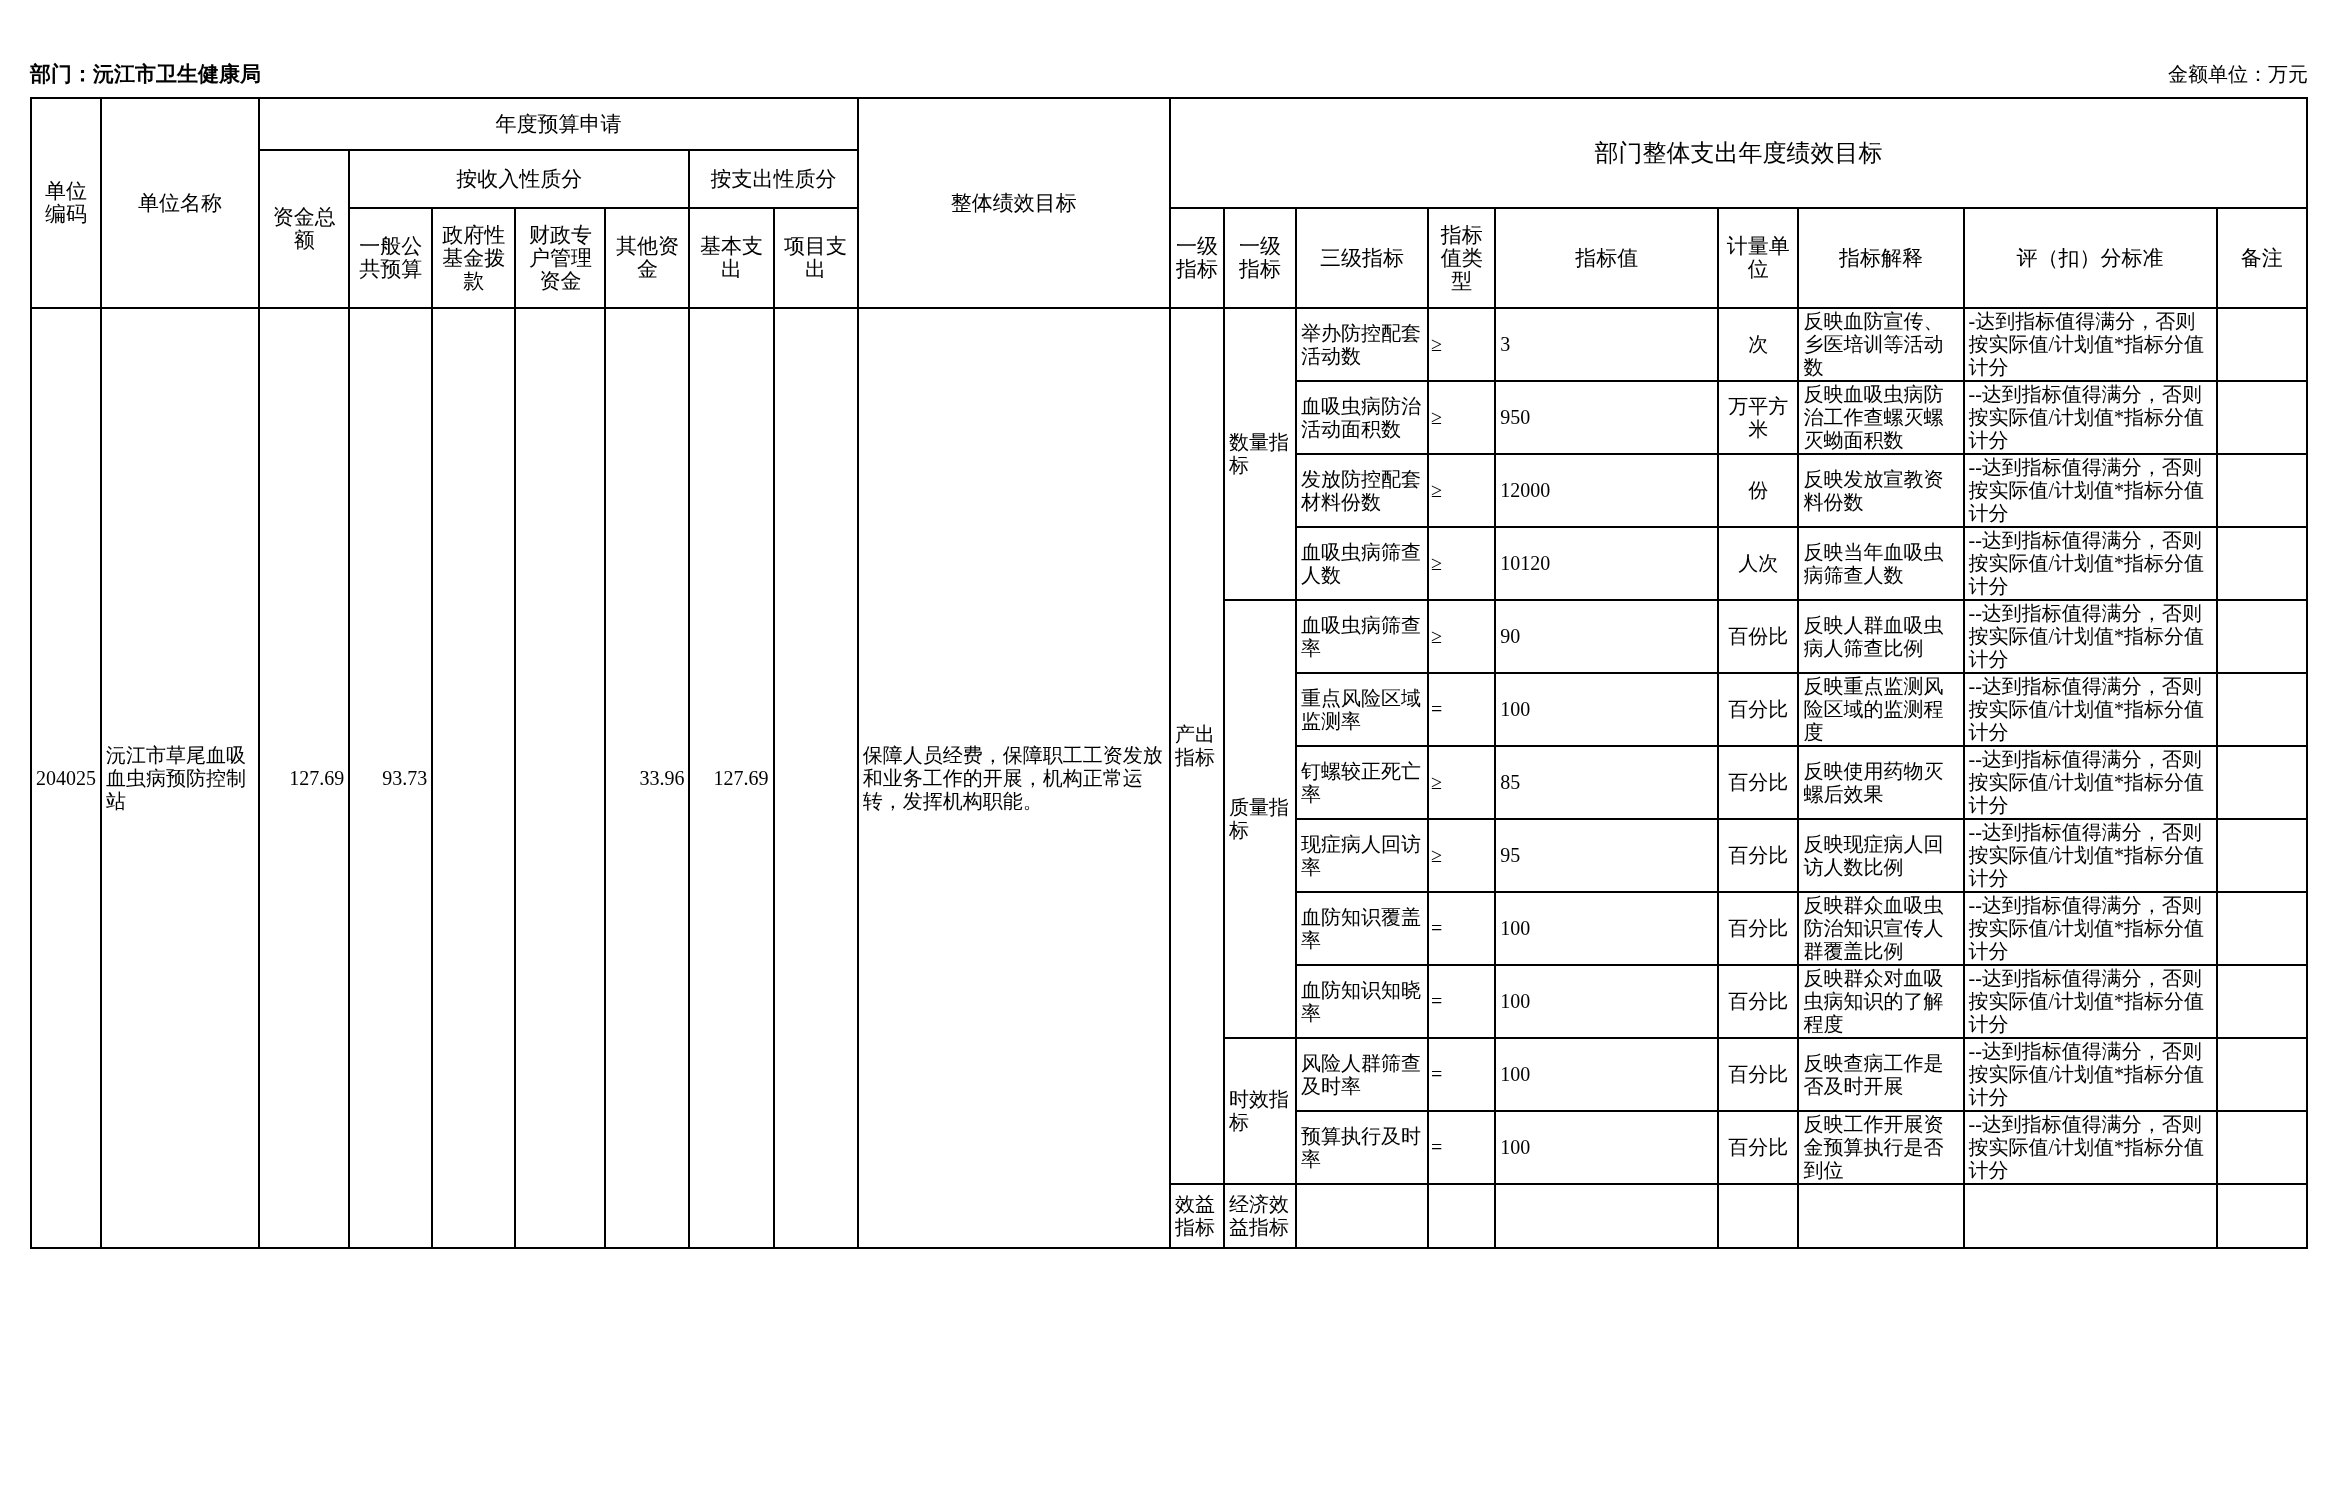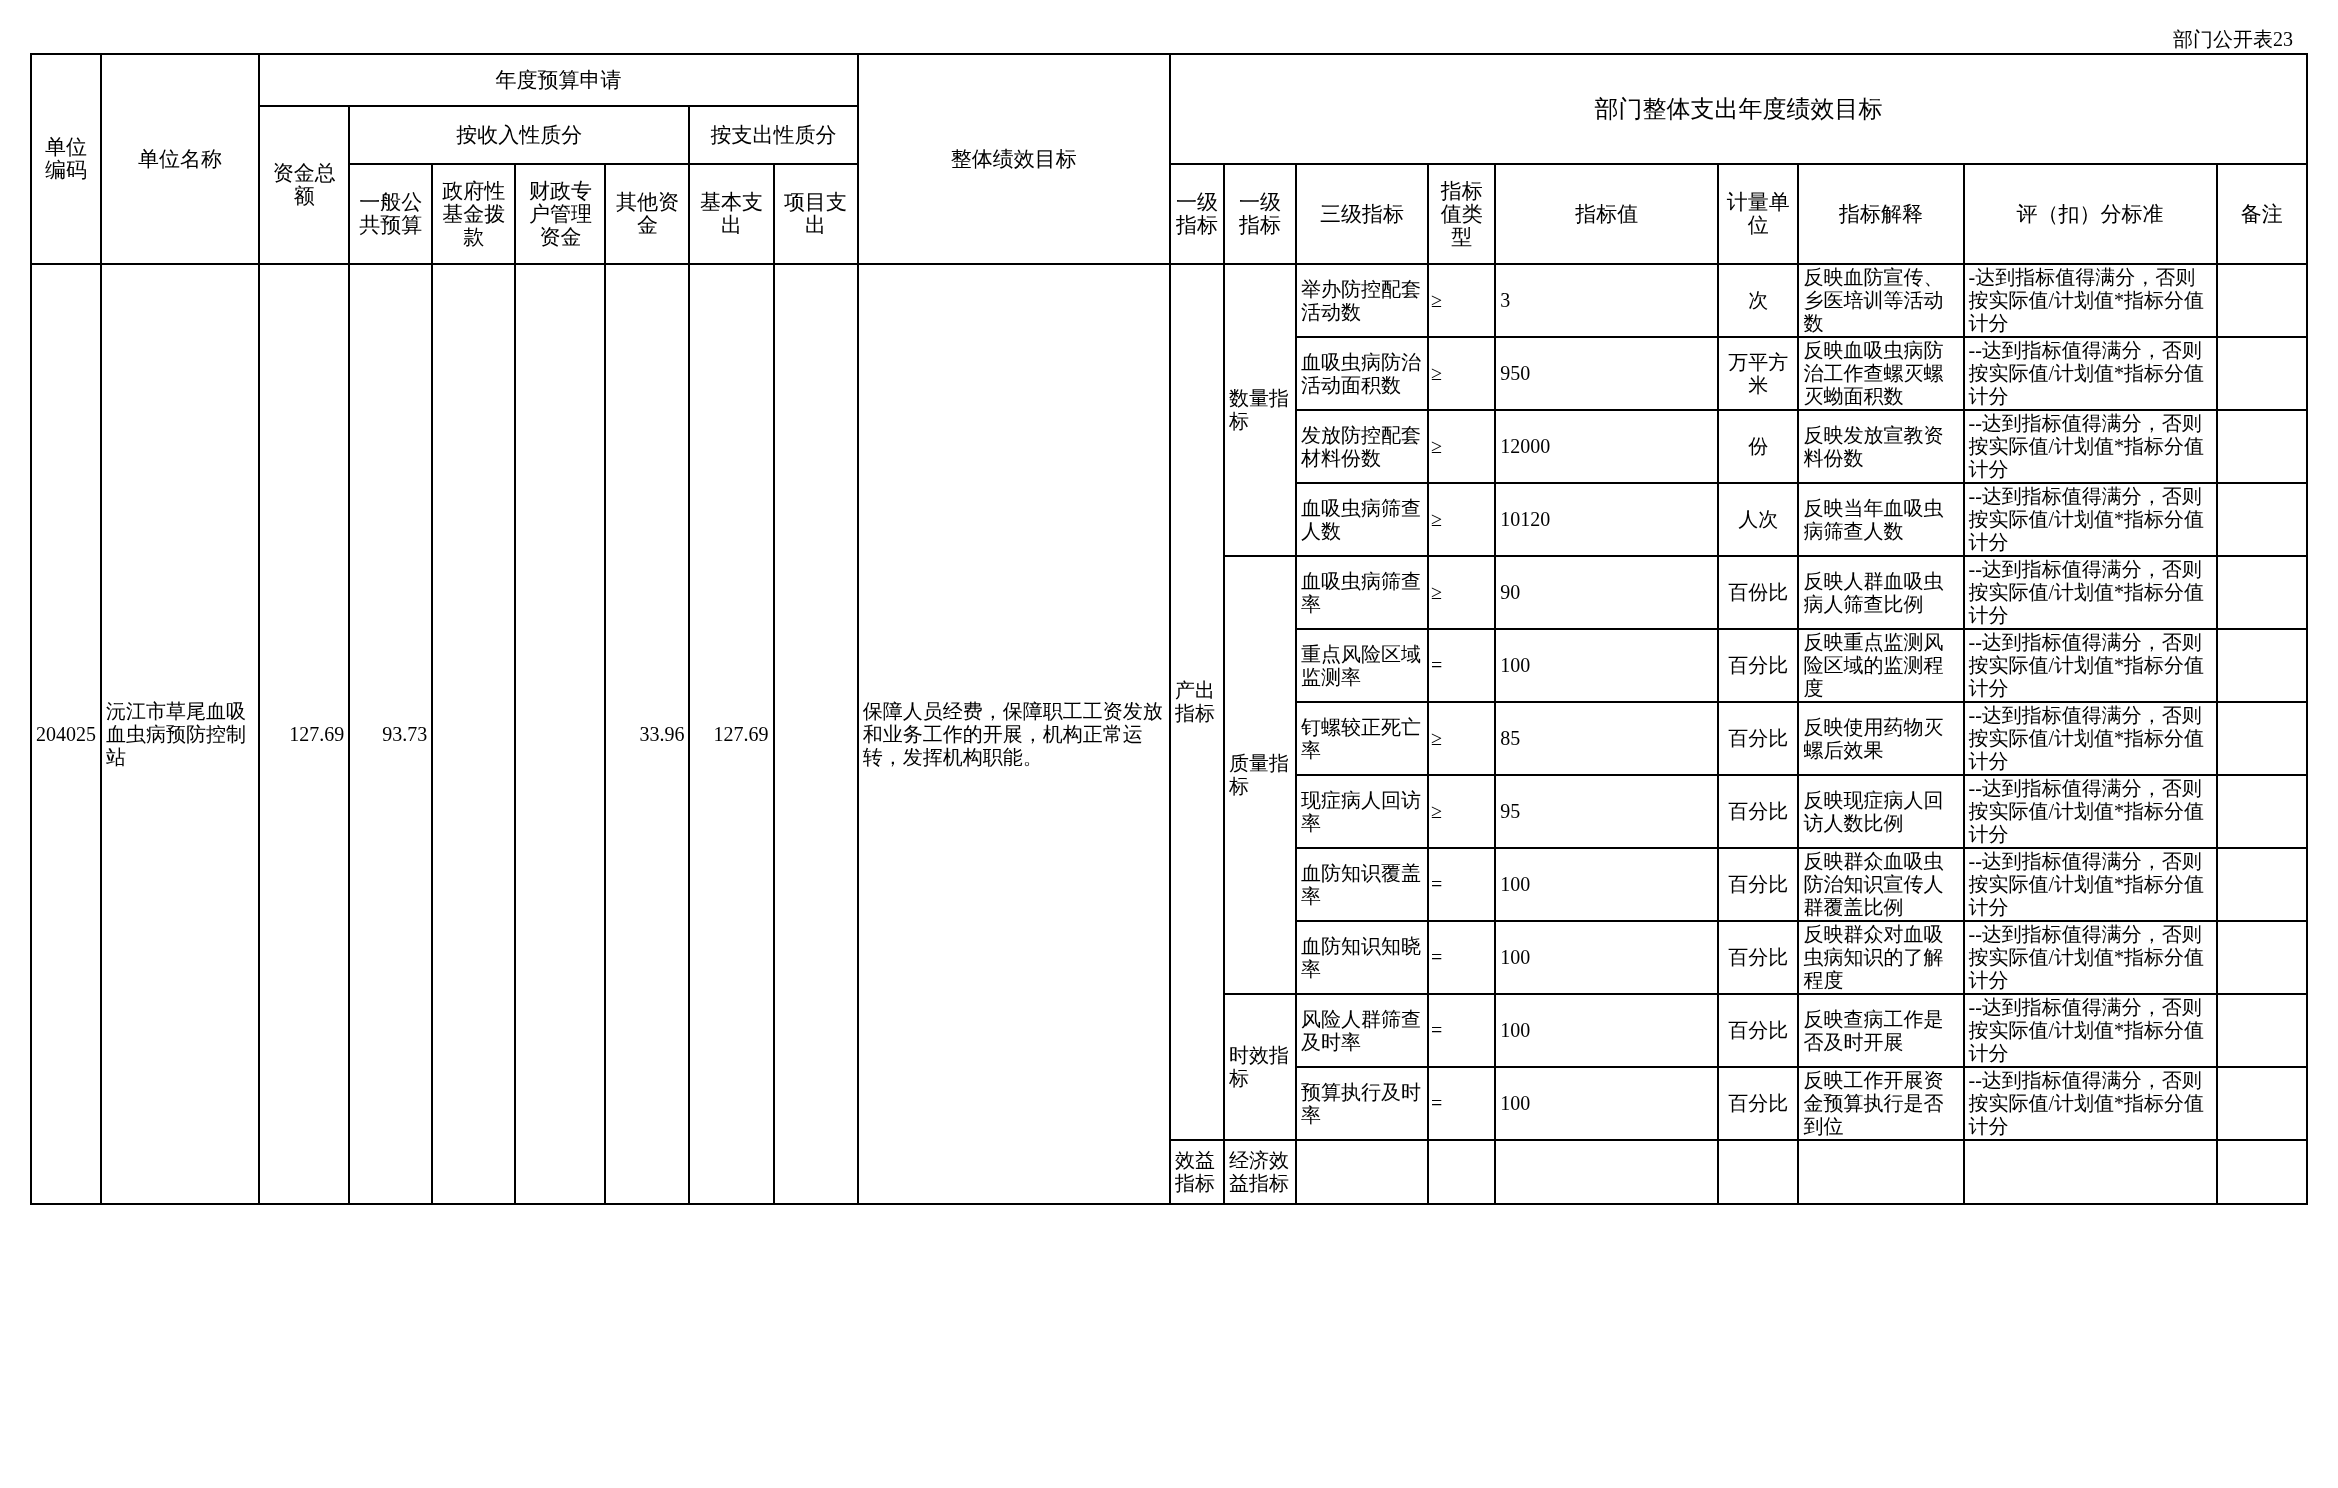--- a/index.html
+++ b/index.html
@@ -58,21 +58,24 @@
   td.num{text-align:right;}
   td.tl{text-align:left;}
   td.ct{text-align:center;}
   td.vt{text-align:left;padding-left:2px;}
   td.goal{text-align:left;}
 </style>
 </head>
 <body>
 
 <div>
-  <div class="sheet-label">部门公开表23</div>
+  <div class="meta-row">
+    <span class="dept">部门：沅江市卫生健康局</span>
+    <span class="unit">金额单位：万元</span>
+  </div>
 
   <table>
     <colgroup>
       <col style="width:70px">
         <col style="width:158px">
         <col style="width:90px">
         <col style="width:83px">
       <col style="width:83px">
         <col style="width:90px">
         <col style="width:84px">

